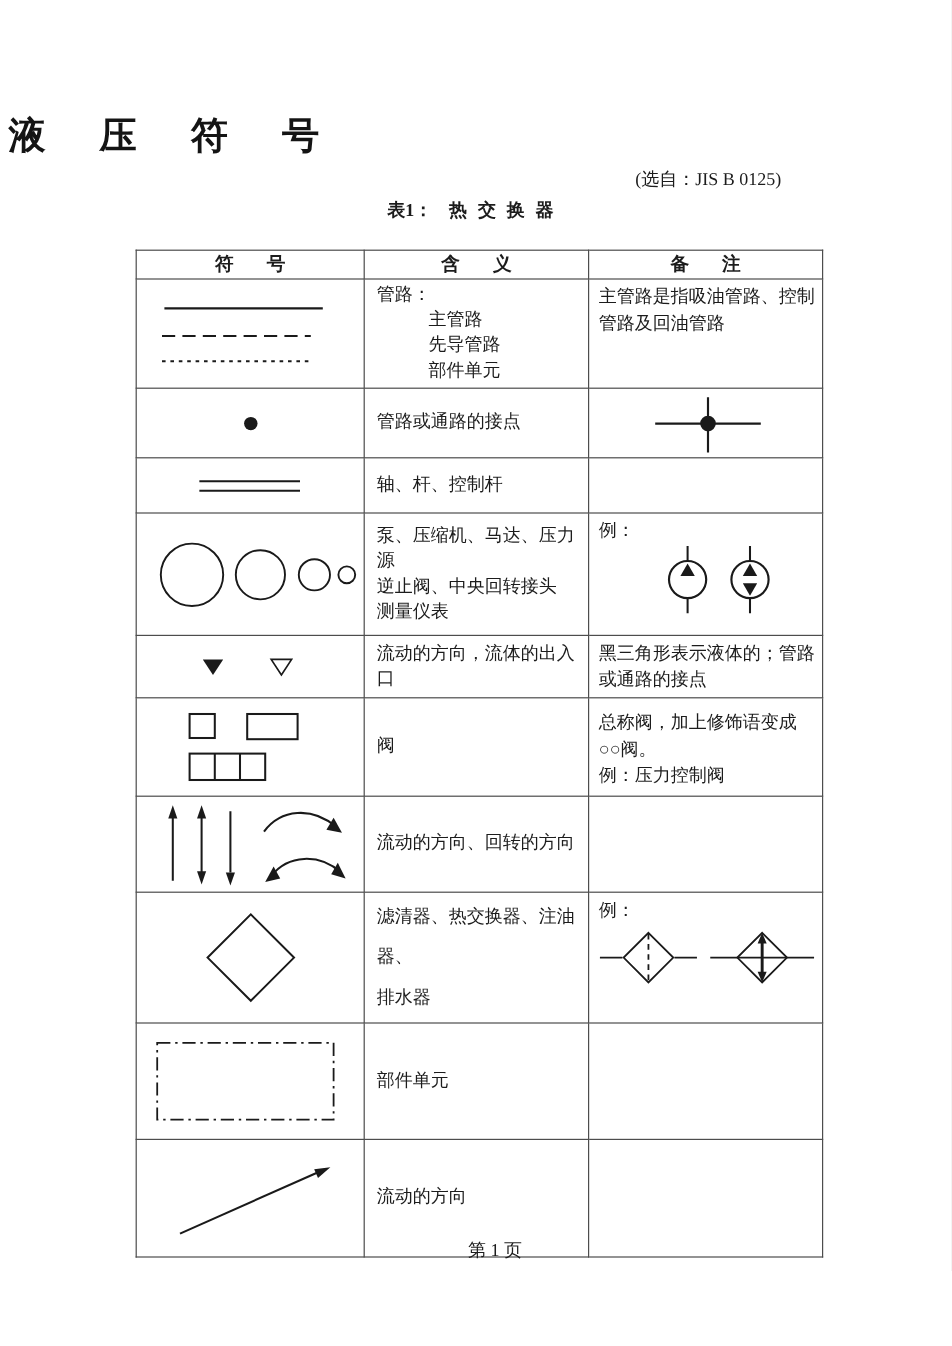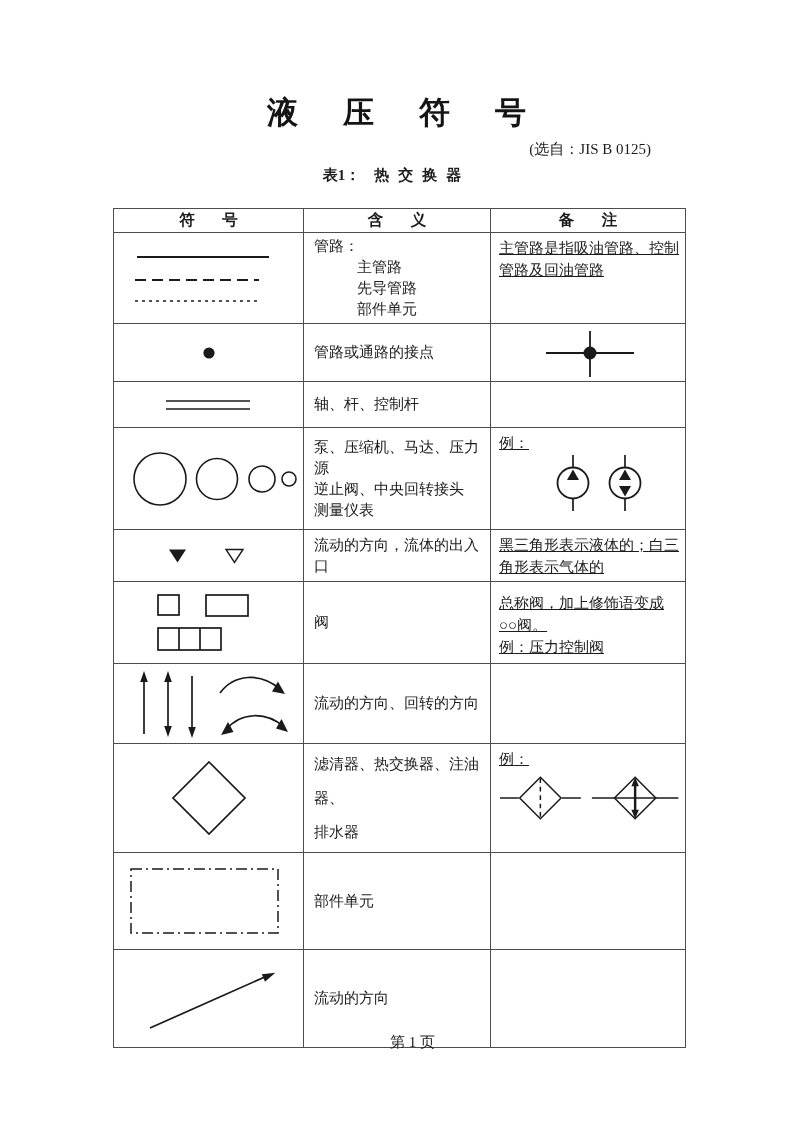--- a/index.html
+++ b/index.html
@@ -3,21 +3,21 @@
 <meta charset="utf-8">
 <style>
   * { margin:0; padding:0; box-sizing:border-box; }
   html,body { background:#e8e8e8; }
   .page {
     width:793px; height:1122px; background:#ffffff; margin:0 auto;
     position:relative; overflow:hidden;
     font-family:"Liberation Serif","DejaVu Sans",serif; color:#1c1c1c;
   }
   .doc-title {
-    padding-top:92px; text-align:center;
+    padding-top:92px; text-align:left;
     font-size:31px; font-weight:bold; letter-spacing:7px; text-indent:7px;
     color:#141414;
   }
   .source-note {
     text-align:right; padding-right:142px; margin-top:6px;
     font-size:15px;
   }
   .table-caption {
     text-align:center; margin-top:7px;
     font-size:15px; font-weight:bold;
@@ -32,21 +32,21 @@
   .sym-table col.c2 { width:187px; }
   .sym-table col.c3 { width:195px; }
   .sym-table th, .sym-table td { border:1.5px solid #4d4d4d; }
   .sym-table th {
     height:22px; font-size:15.5px; font-weight:bold;
     letter-spacing:6px; text-indent:6px; text-align:center; vertical-align:middle;
     padding:1px 0;
   }
   td.sym { text-align:center; vertical-align:middle; }
   td.meaning { vertical-align:middle; padding:3px 4px 3px 10px; line-height:21px; }
-  td.remark { vertical-align:top; padding:4px 5px 3px 8px; line-height:22px;text-decoration:underline; }
+  td.remark { vertical-align:top; padding:4px 5px 3px 8px; line-height:22px; }
   .r1  td { height:82px; }
   .r2  td { height:52px; }
   .r3  td { height:46px; }
   .r4  td { height:102px; }
   .r5  td { height:48px; }
   .r6  td { height:82px; }
   .r7  td { height:80px; }
   .r8  td { height:98px; }
   .r9  td { height:97px; }
   .r10 td { height:98px; }
@@ -168,21 +168,21 @@
       </tr>
 
       <tr class="r5">
         <td class="sym">
           <svg width="82" height="16" viewBox="0 0 82 16">
             <polygon points="1,1.5 18,1.5 9.5,14.5" fill="#1a1a1a"></polygon>
             <polygon points="58,1.5 75,1.5 66.5,14.5" fill="none" stroke="#1a1a1a" stroke-width="1.4"></polygon>
           </svg>
         </td>
         <td class="meaning">流动的方向，流体的出入口</td>
-        <td class="remark">黑三角形表示液体的；白三角形表示气体的</td>
+        <td class="remark">黑三角形表示液体的；管路或通路的接点</td>
       </tr>
 
       <tr class="r6">
         <td class="sym">
           <svg width="108" height="60" viewBox="0 0 108 60">
             <rect x="3" y="2" width="21" height="20" fill="none" stroke="#1a1a1a" stroke-width="1.7"></rect>
             <rect x="51" y="2" width="42" height="21" fill="none" stroke="#1a1a1a" stroke-width="1.7"></rect>
             <rect x="3" y="35" width="63" height="22" fill="none" stroke="#1a1a1a" stroke-width="1.7"></rect>
             <line x1="24" y1="35" x2="24" y2="57" stroke="#1a1a1a" stroke-width="1.7"></line>
             <line x1="45" y1="35" x2="45" y2="57" stroke="#1a1a1a" stroke-width="1.7"></line>

